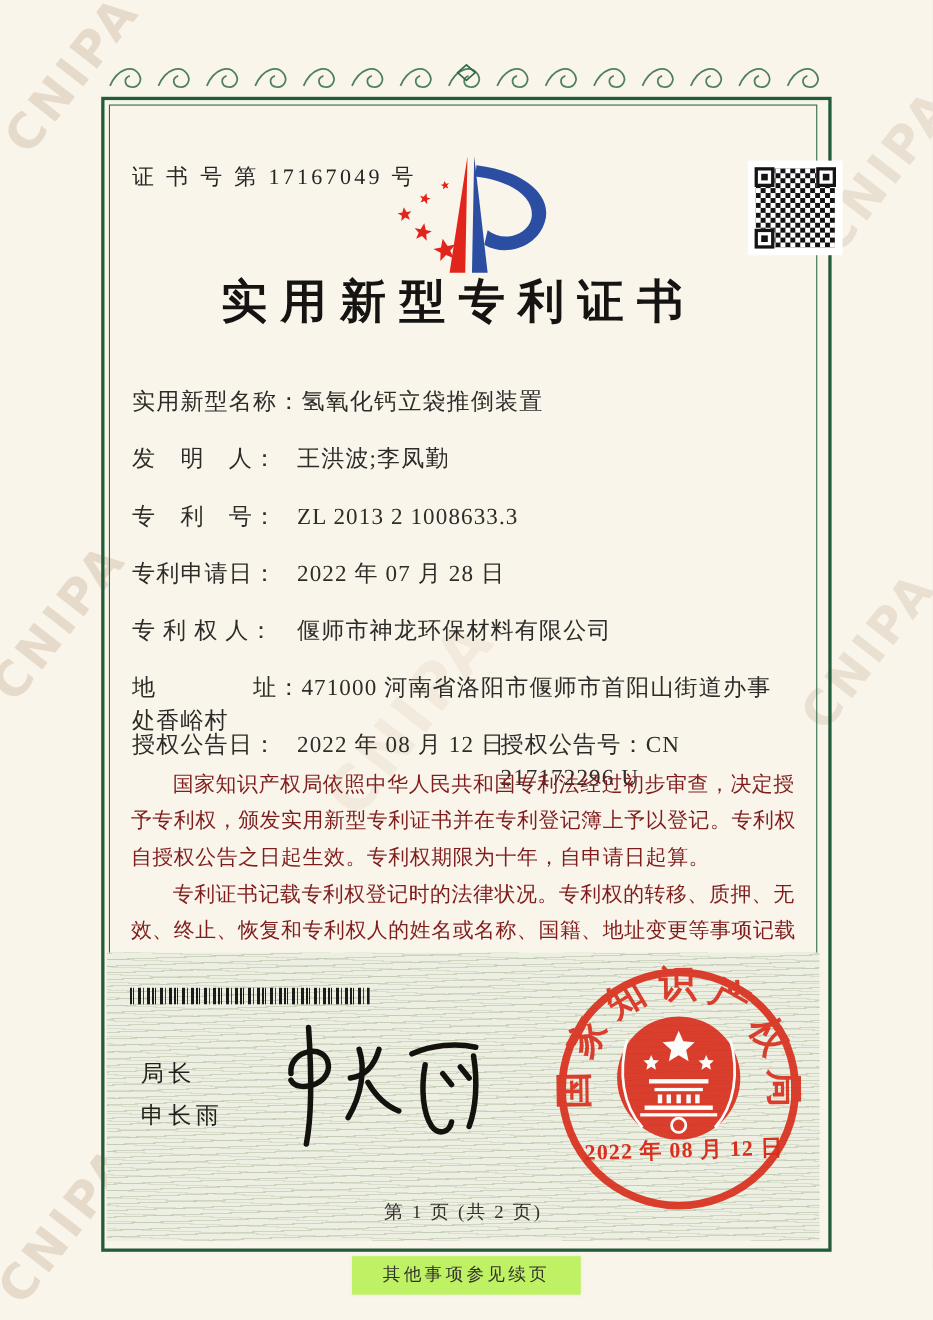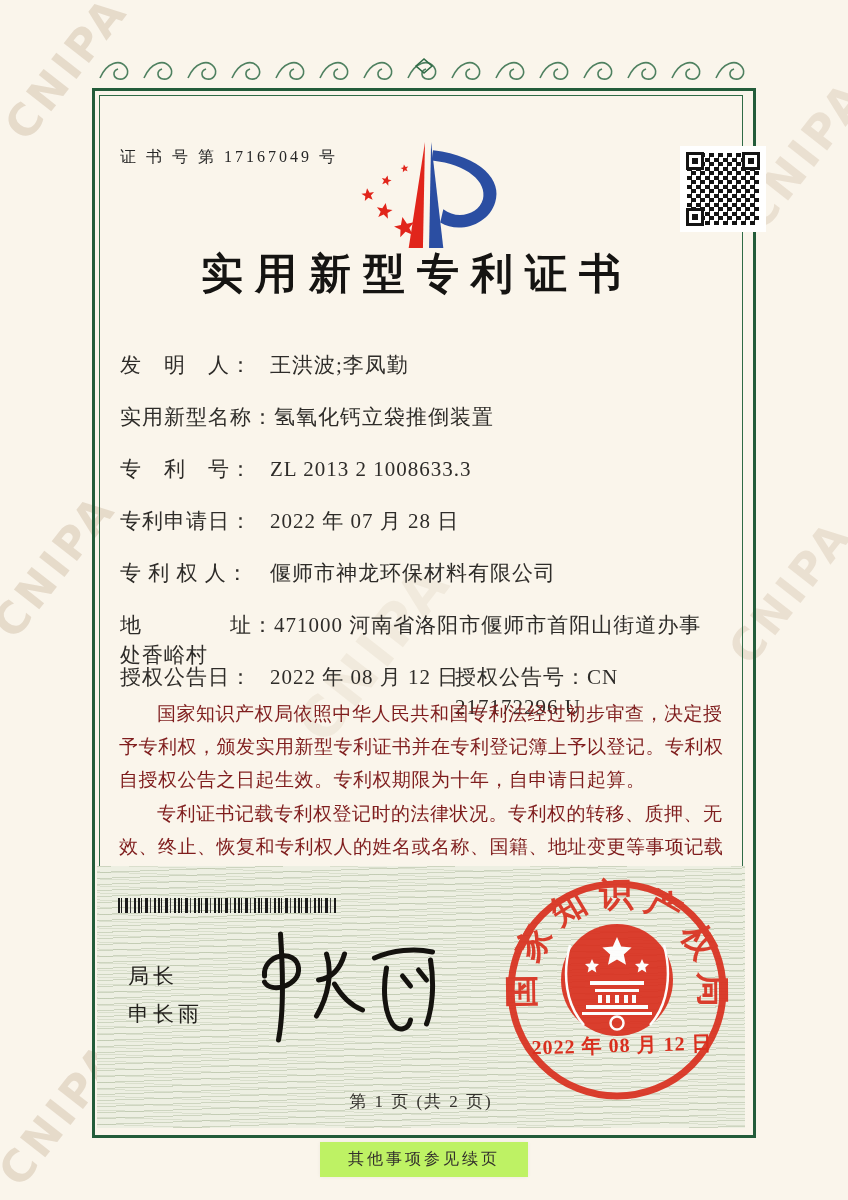--- a/index.html
+++ b/index.html
@@ -13,21 +13,21 @@
   .wm{position:absolute;font-family:"DejaVu Sans","Liberation Sans",sans-serif;
       font-weight:700;color:rgba(198,175,149,.38);transform:rotate(-52deg);
       letter-spacing:4px;user-select:none;}
   
   .frame-outer{position:absolute;left:92px;top:88px;width:658px;height:1044px;
       border:3px solid #235c3a;}
   .frame-inner{position:absolute;left:99px;top:95px;width:642px;height:1028px;
       border:1px solid #2f6b46;}
   .flourish{position:absolute;left:94px;top:56px;width:660px;height:32px;}
   
-  .certno{position:absolute;left:120px;top:147px;font-size:16px;letter-spacing:3px;color:#262626;}
+  .certno{position:absolute;left:120px;top:147px;font-size:20px;letter-spacing:3px;color:#262626;}
   .logo{position:absolute;left:336px;top:138px;width:180px;height:114px;}
   .qr{position:absolute;left:682px;top:148px;width:82px;height:82px;background:#fff;
       box-shadow:0 0 0 2px #fff;}
   .qr .modules{position:absolute;left:5px;top:5px;width:72px;height:72px;
       background:repeating-conic-gradient(#141414 0% 25%,#ffffff 25% 50%) 0 0/9px 9px;}
   .finder{position:absolute;width:18px;height:18px;border:3px solid #141414;background:#fff;box-sizing:border-box;}
   .finder::after{content:"";position:absolute;left:3px;top:3px;width:6px;height:6px;background:#141414;}
   .f-tl{left:4px;top:4px;} .f-tr{right:4px;top:4px;} .f-bl{left:4px;bottom:4px;}
   .title{position:absolute;left:88px;top:246px;width:658px;text-align:center;
       font-size:42px;font-weight:700;letter-spacing:12px;color:#151412;}
@@ -125,24 +125,24 @@
     <div class="modules"></div>
     <div class="finder f-tl"></div>
     <div class="finder f-tr"></div>
     <div class="finder f-bl"></div>
   </div>
 
   <div class="title">实用新型专利证书</div>
 
   <div class="fields">
     <div class="frow">
+      <span class="flabel">实用新型名称：</span><span class="fvalue">氢氧化钙立袋推倒装置</span>
+    </div>
+    <div class="frow">
       <span class="flabel">发　明　人：</span><span class="fvalue">王洪波;李凤勤</span>
-    </div>
-    <div class="frow">
-      <span class="flabel">实用新型名称：</span><span class="fvalue">氢氧化钙立袋推倒装置</span>
     </div>
     <div class="frow">
       <span class="flabel">专　利　号：</span><span class="fvalue">ZL 2013 2 1008633.3</span>
     </div>
     <div class="frow">
       <span class="flabel">专利申请日：</span><span class="fvalue">2022 年 07 月 28 日</span>
     </div>
     <div class="frow">
       <span class="flabel">专 利 权 人：</span><span class="fvalue">偃师市神龙环保材料有限公司</span>
     </div>

